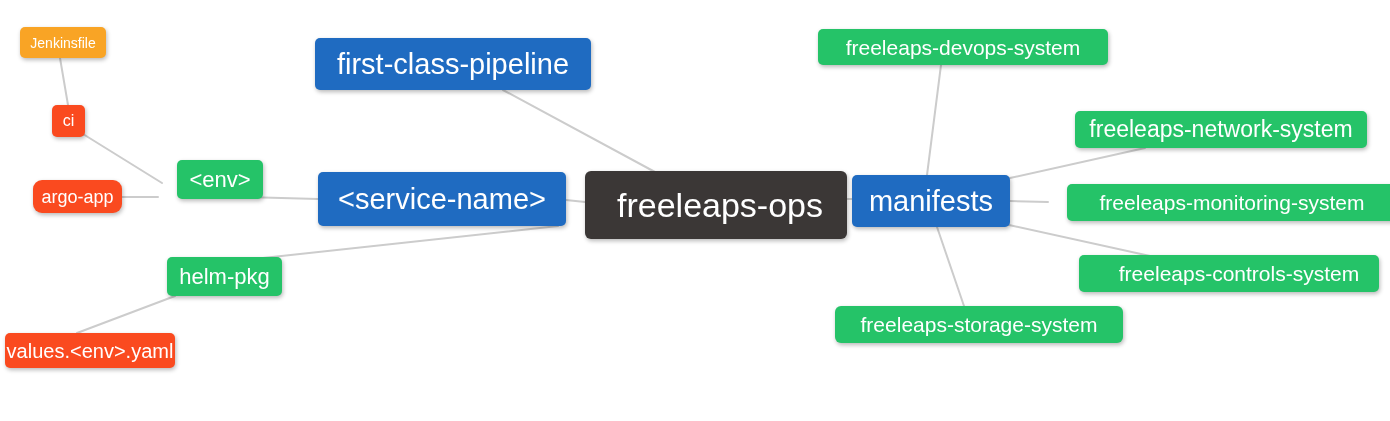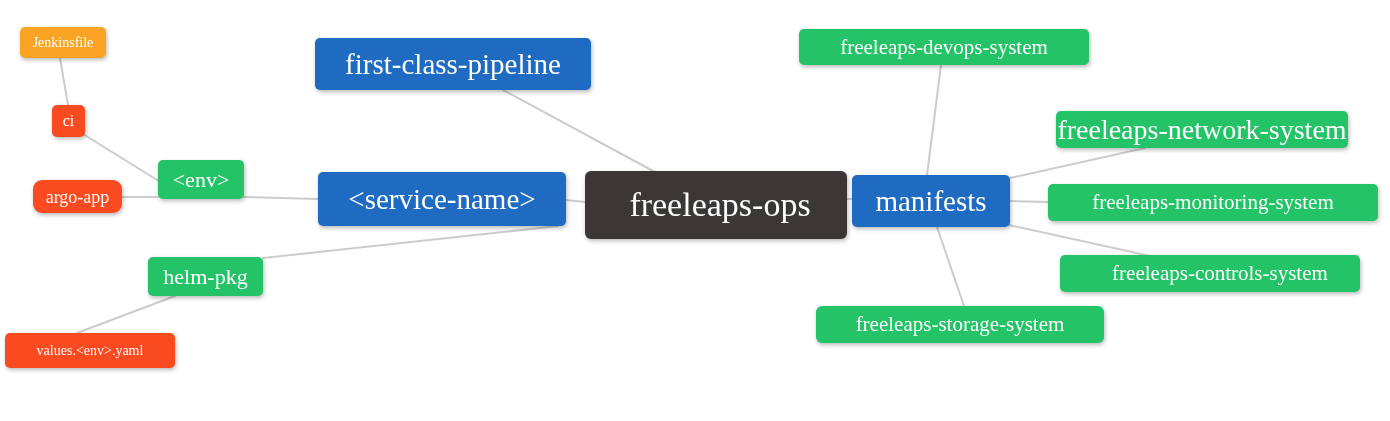--- a/index.html
+++ b/index.html
@@ -7,21 +7,20 @@
     padding: 0;
     background: #ffffff;
     font-family: "Liberation Sans", "DejaVu Sans", sans-serif;
   }
   .canvas {
     position: relative;
     width: 1390px;
     height: 421px;
     background: #ffffff;
     overflow: hidden;
-    font-family: Liberation Serif, serif;
   }
   .edges {
     position: absolute;
     left: 0; top: 0;
     width: 1390px;
     height: 421px;
   }
   .edges line {
     stroke: #cccccc;
     stroke-width: 2;
@@ -34,38 +33,38 @@
     justify-content: center;
     color: #ffffff;
     border-radius: 5px;
     box-shadow: 1px 2px 4px rgba(0,0,0,0.28);
     white-space: nowrap;
     cursor: pointer;
     box-sizing: border-box;
     line-height: 1;
   }
   .blue   { background: #1f6bc1; }
-  .green  { background: #25c368; }
+  .green  { background: #25c368; margin-left: 19px; }
   .red    { background: #fa4a1f; }
   .orange { background: #f9a425; }
   .dark   { background: #3b3736; }
 
   
   .n-jenkinsfile   { left: 20px;   top: 27px;  width: 86px;  height: 31px; font-size: 14px; }
   .n-ci            { left: 52px;   top: 105px; width: 33px;  height: 32px; font-size: 16px; text-align: center; }
   .n-argo-app      { left: 33px;   top: 180px; width: 89px;  height: 33px; font-size: 18px; border-radius: 9px; }
   .n-env           { left: 158px;  top: 160px; width: 86px;  height: 39px; font-size: 22px; }
   .n-helm-pkg      { left: 148px;  top: 257px; width: 115px; height: 39px; font-size: 22px; }
-  .n-values        { left: 5px;    top: 333px; width: 170px; height: 35px; font-size: 14px; }
+  .n-values        { left: 5px;    top: 333px; width: 170px; height: 35px; font-size: 20px; }
   .n-fcp           { left: 315px;  top: 38px;  width: 276px; height: 52px; font-size: 29px; }
   .n-service-name  { left: 318px;  top: 172px; width: 248px; height: 54px; font-size: 29px; }
   .n-ops           { left: 585px;  top: 171px; width: 262px; height: 68px; font-size: 34px; border-radius: 6px; padding-left: 8px; }
   .n-manifests     { left: 852px;  top: 175px; width: 158px; height: 52px; font-size: 29px; }
   .n-devops        { left: 799px;  top: 29px;  width: 290px; height: 36px; font-size: 21px; }
-  .n-network       { left: 1056px; top: 111px; width: 292px; height: 37px; font-size: 28px; }
+  .n-network       { left: 1056px; top: 111px; width: 292px; height: 37px; font-size: 23px; }
   .n-monitoring    { left: 1048px; top: 184px; width: 330px; height: 37px; font-size: 21px; }
   .n-controls      { left: 1060px; top: 255px; width: 300px; height: 37px; font-size: 21px; padding-left: 20px; }
   .n-storage       { left: 816px;  top: 306px; width: 288px; height: 37px; font-size: 21px; border-radius: 6px; }
 </style>
 </head>
 <body>
 
 <div class="canvas">
 
   <svg class="edges" viewBox="0 0 1390 421" xmlns="http://www.w3.org/2000/svg">

